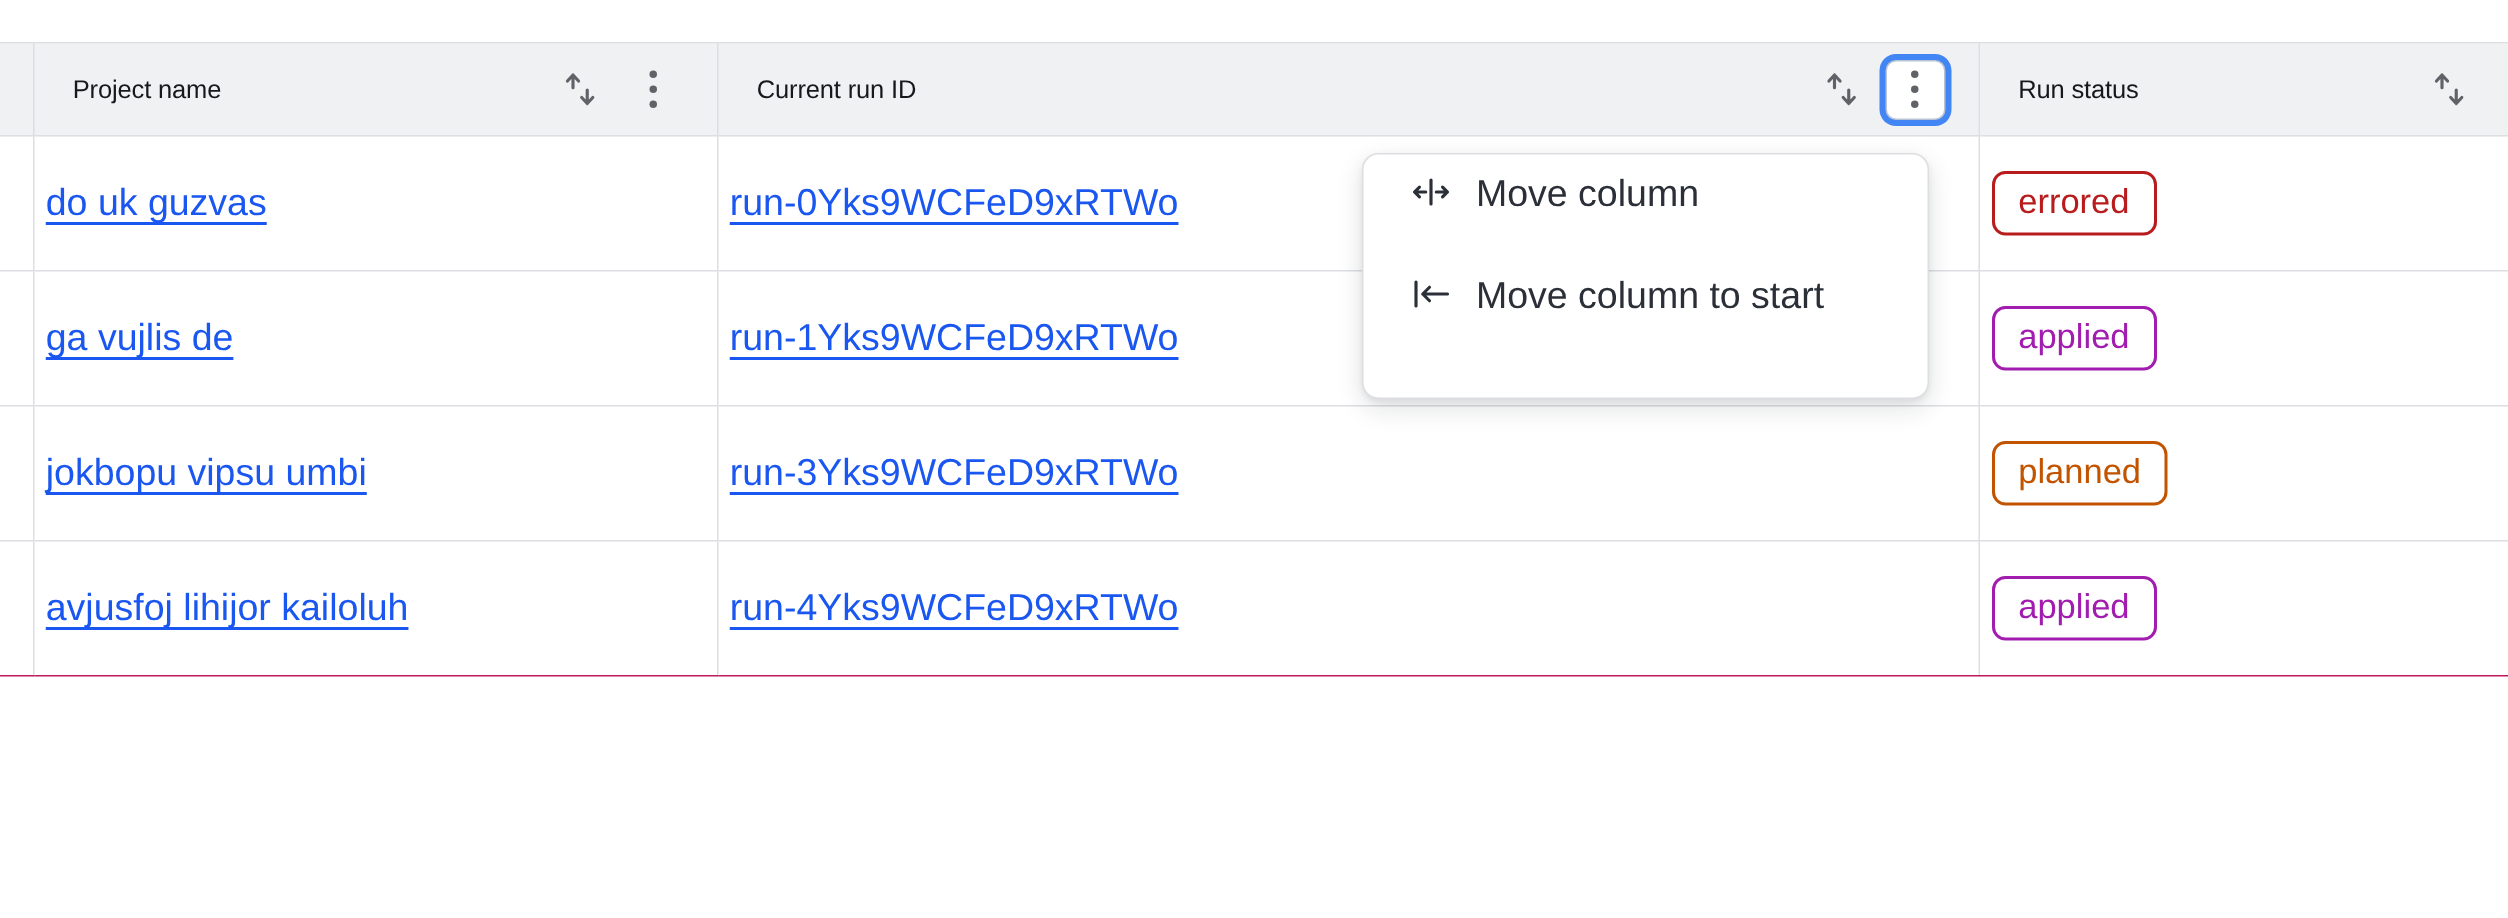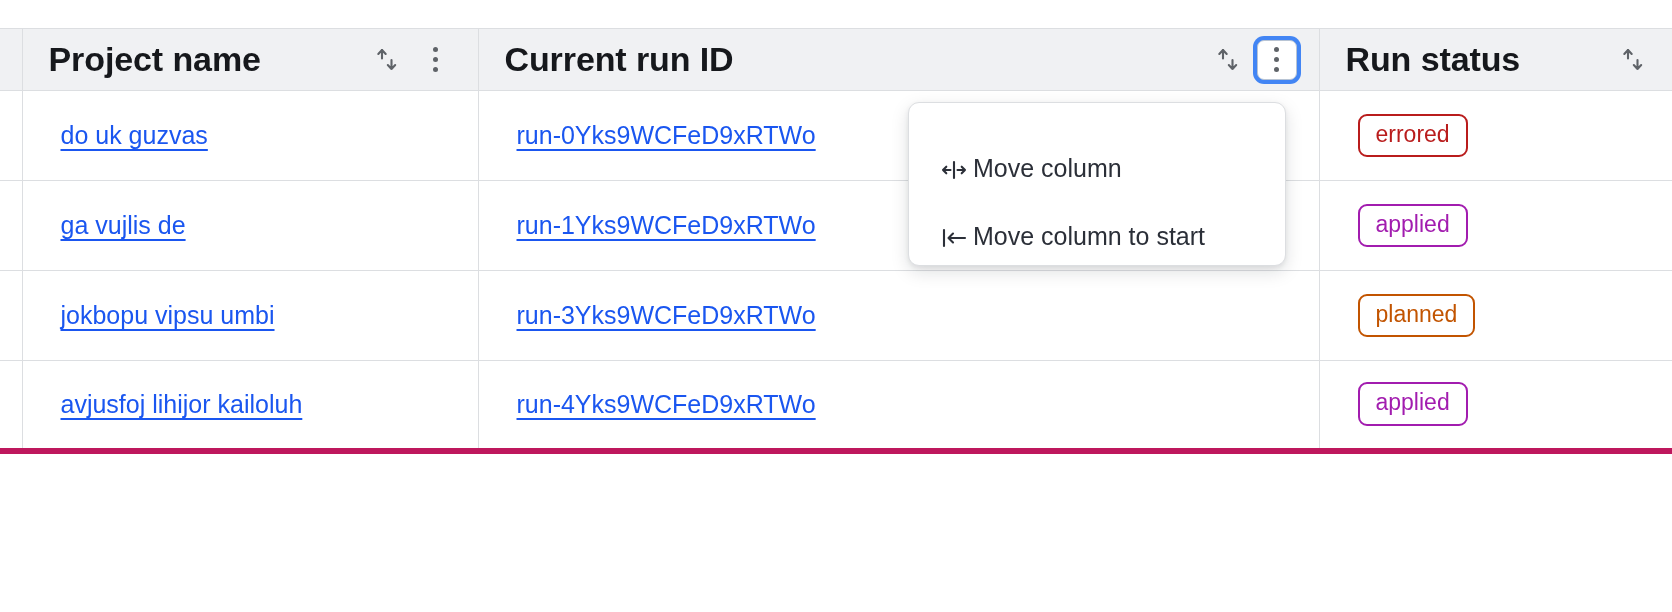--- a/index.html
+++ b/index.html
@@ -45,22 +45,22 @@
     border-right: 1px solid #dcdee1;
   }
   .head-inner {
     display: flex;
     align-items: center;
     justify-content: space-between;
     gap: 10px;
     width: 100%;
   }
   .head-title {
-    font-size: 34px;
-    font-weight: bold;
+    font-size: 17px;
+    font-weight: normal;
     color: #16181c;
     letter-spacing: -0.1px;
     white-space: nowrap;
   }
   .head-tools {
     display: flex;
     align-items: center;
     gap: 12px;
     flex: none;
   }
@@ -91,26 +91,26 @@
     border: 1px solid #b8c4d4;
     box-shadow: 0 0 0 4px #4285f4;
   }
   .dot { width: 5px; height: 5px; border-radius: 50%; background: #5f6368; display: block; }
   .dots { display: flex; flex-direction: column; gap: 5px; align-items: center; }
 
   tbody td {
     height: 90px;
     border-bottom: 1px solid #dcdee1;
     border-right: 1px solid #dcdee1;
-    padding: 0 38px;
+    padding: 0 8px;
     vertical-align: middle;
     background: #ffffff;
   }
   tbody td.select-cell { padding: 0; }
-  tbody tr:last-child td { border-bottom: 6px solid #be185d; }
+  tbody tr:last-child td { border-bottom: 1px solid #be185d; }
 
   .cell-link {
     font-size: 25px;
     color: #1a56f0;
     text-decoration: underline;
     text-underline-offset: 5px;
     text-decoration-thickness: 2px;
     cursor: pointer;
     white-space: nowrap;
   }
@@ -135,22 +135,22 @@
     width: 378px;
     background: #ffffff;
     border: 1px solid #dcdee1;
     border-radius: 11px;
     box-shadow: 0 6px 18px rgba(15, 20, 30, 0.13), 0 2px 5px rgba(15, 20, 30, 0.07);
     padding: 12px 0 14px;
     z-index: 30;
   }
   .menu-item {
     display: flex;
-    align-items: flex-end;
-    gap: 4px;
+    align-items: flex-start;
+    gap: 15px;
     height: 68px;
     padding: 0 30px;
     cursor: pointer;
     color: #2b2f38;
   }
   .menu-item .mi-icon {
     width: 30px;
     height: 26px;
     flex: none;
     display: flex;

